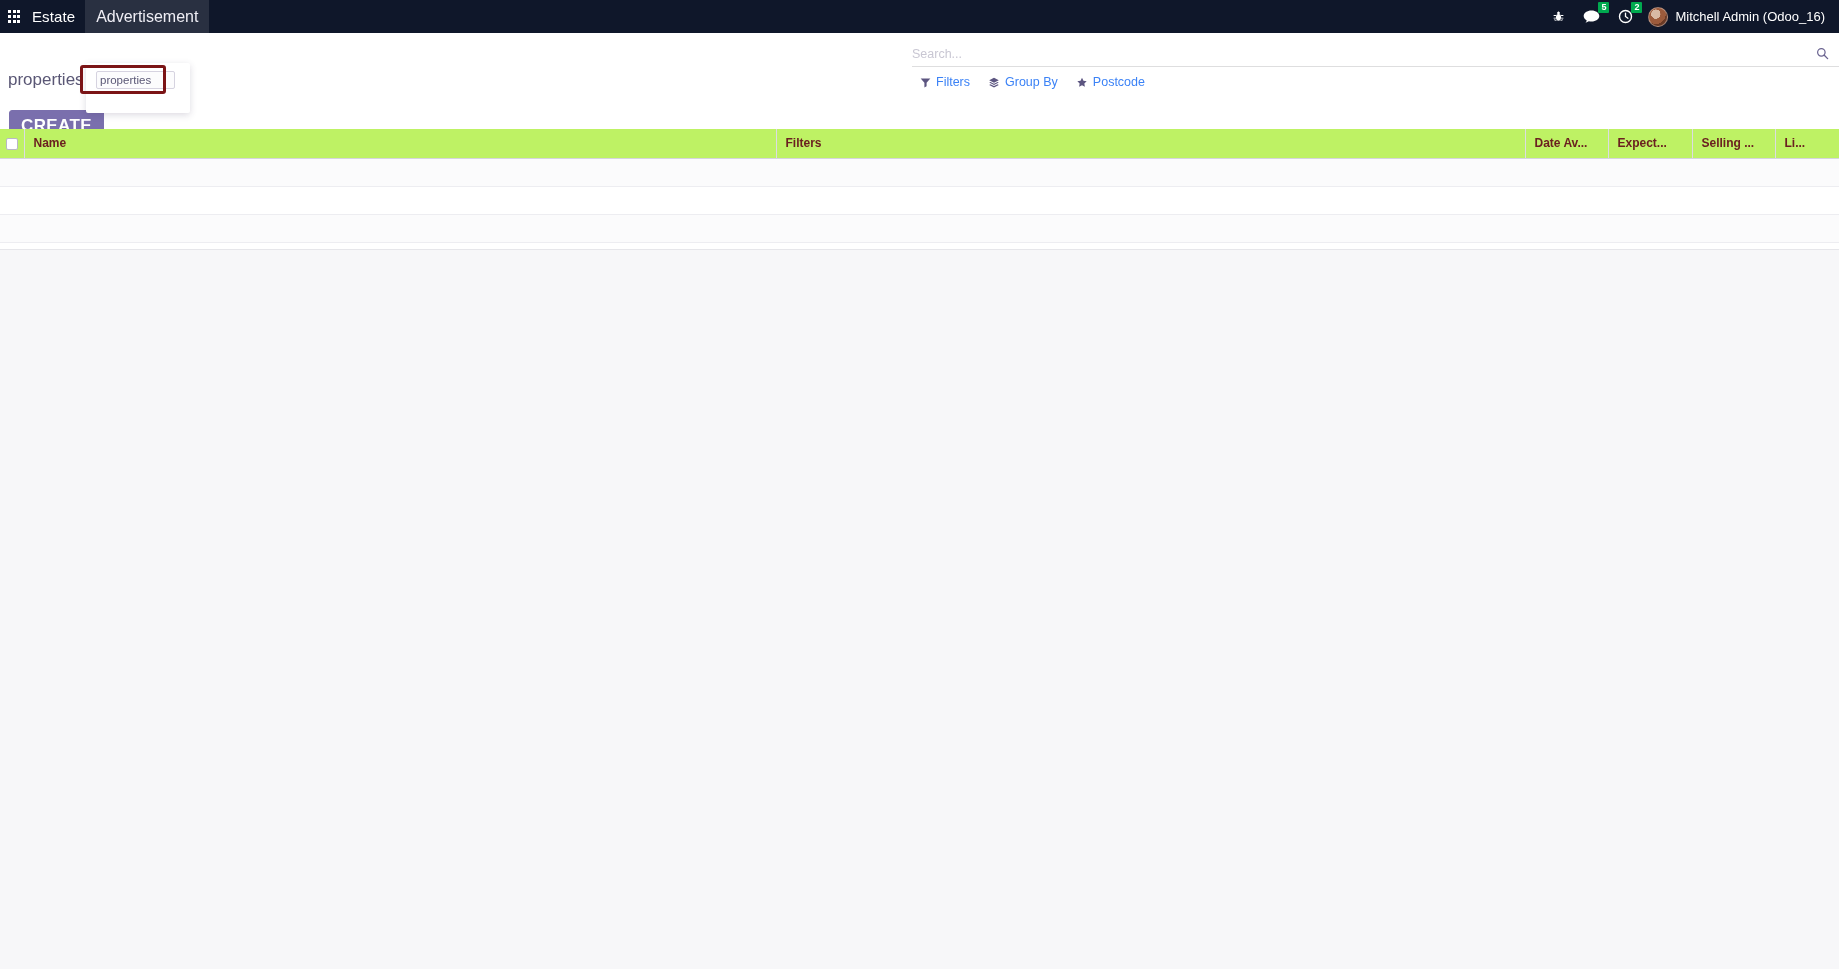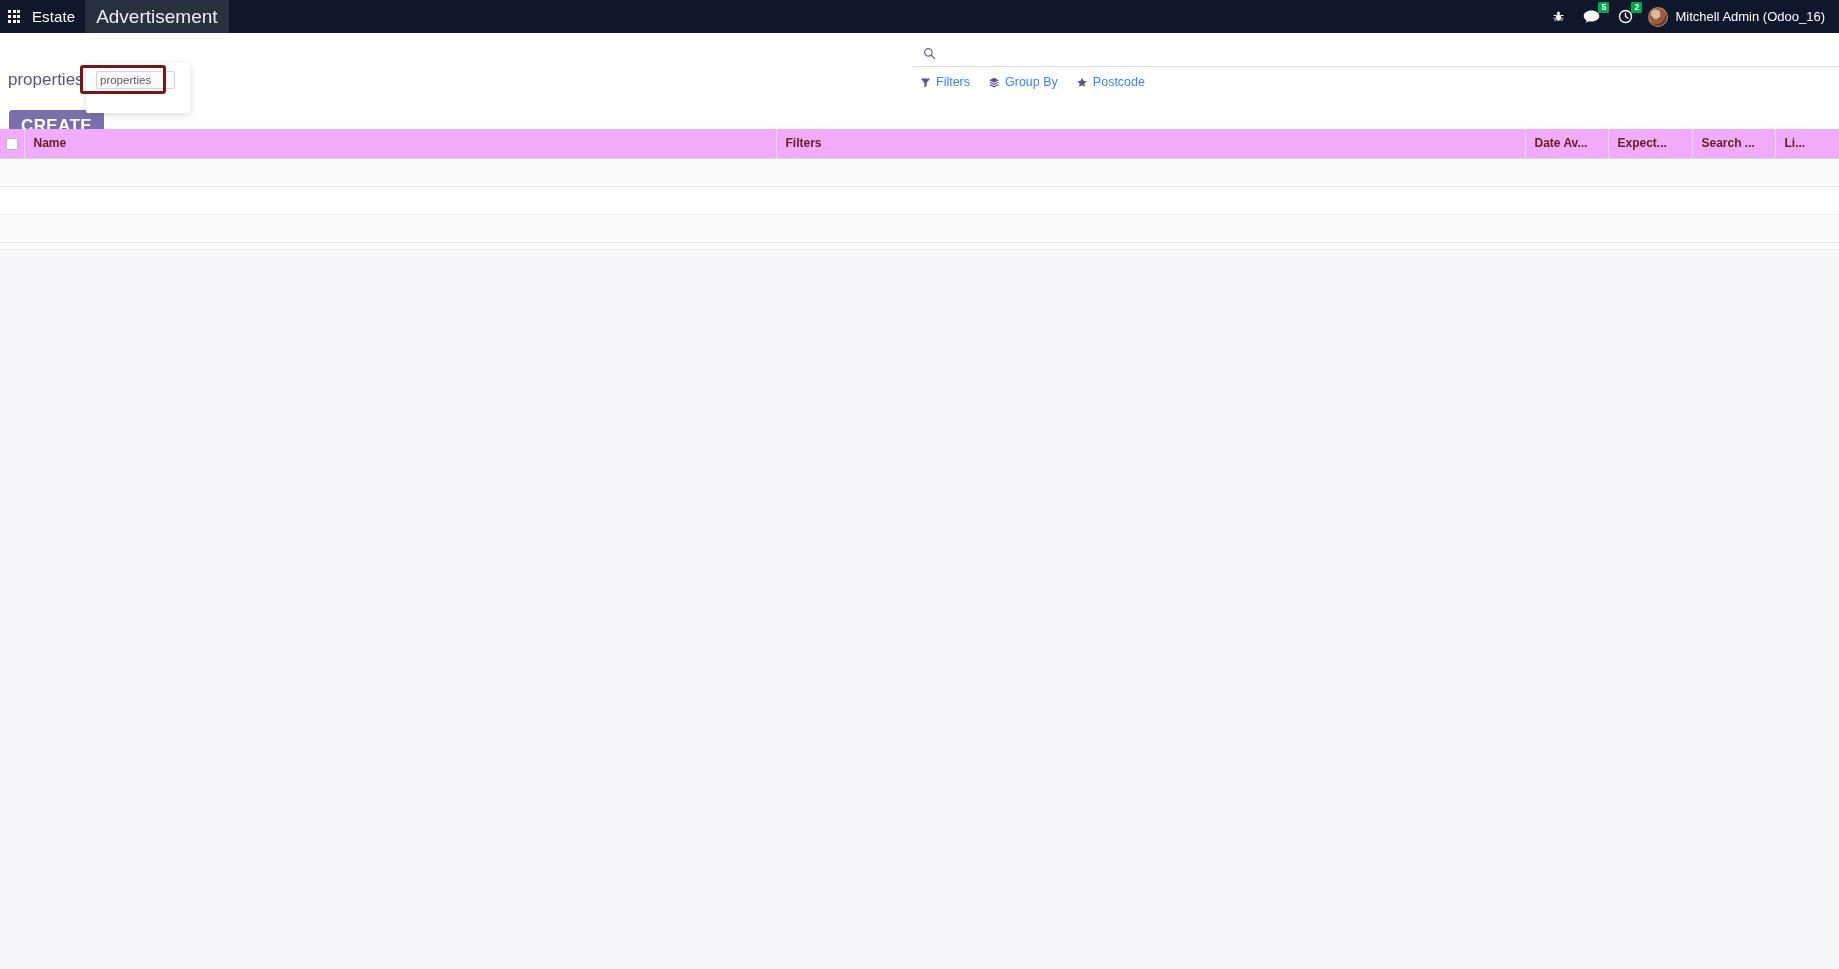--- a/index.html
+++ b/index.html
@@ -33,21 +33,21 @@
 
   #brand {
     display: flex; align-items: center;
     padding: 0 10px 0 4px;
     font-size: 15px; font-weight: 400; letter-spacing: .1px;
     color: #fff; cursor: pointer;
   }
   .menu-item {
     display: flex; align-items: center;
     padding: 0 11px;
-    font-size: 19px; color: #efeef5; cursor: pointer;
+    font-size: 16px; color: #efeef5; cursor: pointer;
   }
   .menu-item.active { background: rgba(255,255,255,0.11); }
 
   #topbar-spacer { flex: 1 1 auto; }
 
   #systray { display: flex; align-items: center; gap: 0; padding-right: 6px; }
   .systray-btn {
     position: relative;
     display: flex; align-items: center; justify-content: center;
     height: 33px; padding: 0 9px; cursor: pointer;
@@ -161,21 +161,21 @@
     background: #ffffff;
     overflow: hidden;
   }
   table#list-table {
     width: 1839px;
     border-collapse: collapse;
     table-layout: fixed;
     font-size: 12.5px;
   }
   #list-table thead th {
-    background: #f0abfc;
+    background: #bef264;
     color: #6b2020;
     font-size: 12px; font-weight: 700;
     text-align: left;
     height: 29px;
     padding: 0 9px;
     border-right: 1px solid #dcdce2;
     border-bottom: 1px solid #d5d5dd;
     white-space: nowrap;
     overflow: hidden;
     cursor: pointer;
@@ -278,20 +278,21 @@
     <div id="rename-popup"></div>
 
     <input id="rename-input" type="text" value="properties" style="">
 
     <div id="annotation-box"></div>
   </div>
 
   <div id="search-area">
 
     <div id="search-row">
+      <input id="search-input" type="text" placeholder="Search..." style="">
       <span id="search-icon-btn">
         <svg width="13" height="13" viewBox="0 0 16 16">
           <circle cx="6.6" cy="6.6" r="4.6" fill="none" stroke="#6a6390" stroke-width="1.5"></circle>
           <path d="M10.2 10.2 L14.3 14.3" stroke="#6a6390" stroke-width="1.7" stroke-linecap="round"></path>
         </svg>
       </span>
     </div>
 
     <div id="facet-row">
 
@@ -334,21 +335,21 @@
     </colgroup>
     <thead>
       <tr>
         <th class="col-check">
           <span class="hdr-check"></span>
         </th>
         <th>Name</th>
         <th>Filters</th>
         <th class="num">Date Av...</th>
         <th class="num">Expect...</th>
-        <th class="num">Search ...</th>
+        <th class="num">Selling ...</th>
         <th class="num">Li...</th>
       </tr>
     </thead>
     <tbody>
       <tr class="empty-row alt">
         <td></td>
           <td></td>
           <td></td>
         <td></td>
           <td></td>

